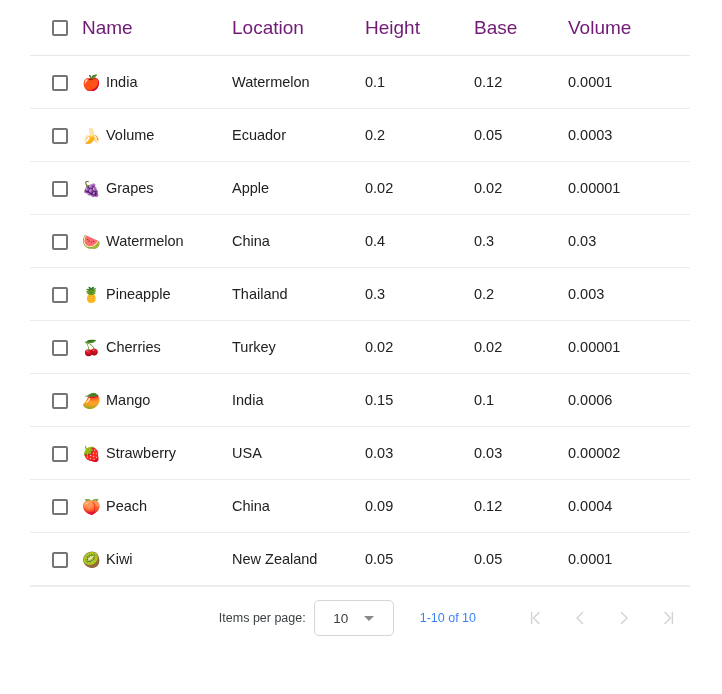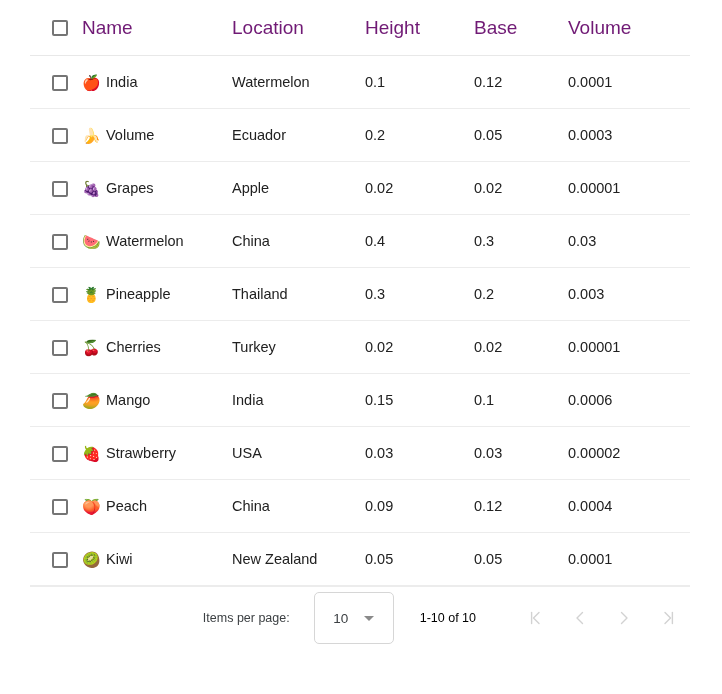--- a/index.html
+++ b/index.html
@@ -97,29 +97,29 @@
     margin-left: 30px;
     height: 62px;
     display: flex;
     align-items: center;
     justify-content: flex-end;
     font-size: 12.5px;
     color: #3c4043;
   }
 
   .pg-label {
-    margin-right: 24px;
+    margin-right: 8px;
     font-size: 12.5px;
     color: #3c4043;
     white-space: nowrap;
   }
 
   .pg-select {
     width: 80px;
-    height: 52px;
+    height: 36px;
     border: 1px solid #d6d6d6;
     border-radius: 5px;
     box-sizing: border-box;
     display: flex;
     align-items: center;
     justify-content: center;
     gap: 16px;
     cursor: pointer;
     background: #fff;
     margin-right: 26px;
@@ -130,21 +130,21 @@
   }
   .caret-down {
     width: 0; height: 0;
     border-left: 5px solid transparent;
     border-right: 5px solid transparent;
     border-top: 5px solid #8a8a8a;
   }
 
   .pg-range {
     font-size: 12.5px;
-    color: #000000;
+    color: #3b82f6;
     white-space: nowrap;
     margin-right: 38px;
   }
 
   .pg-buttons {
     display: flex;
     align-items: center;
   }
   .pg-btn {
     width: 44px;

